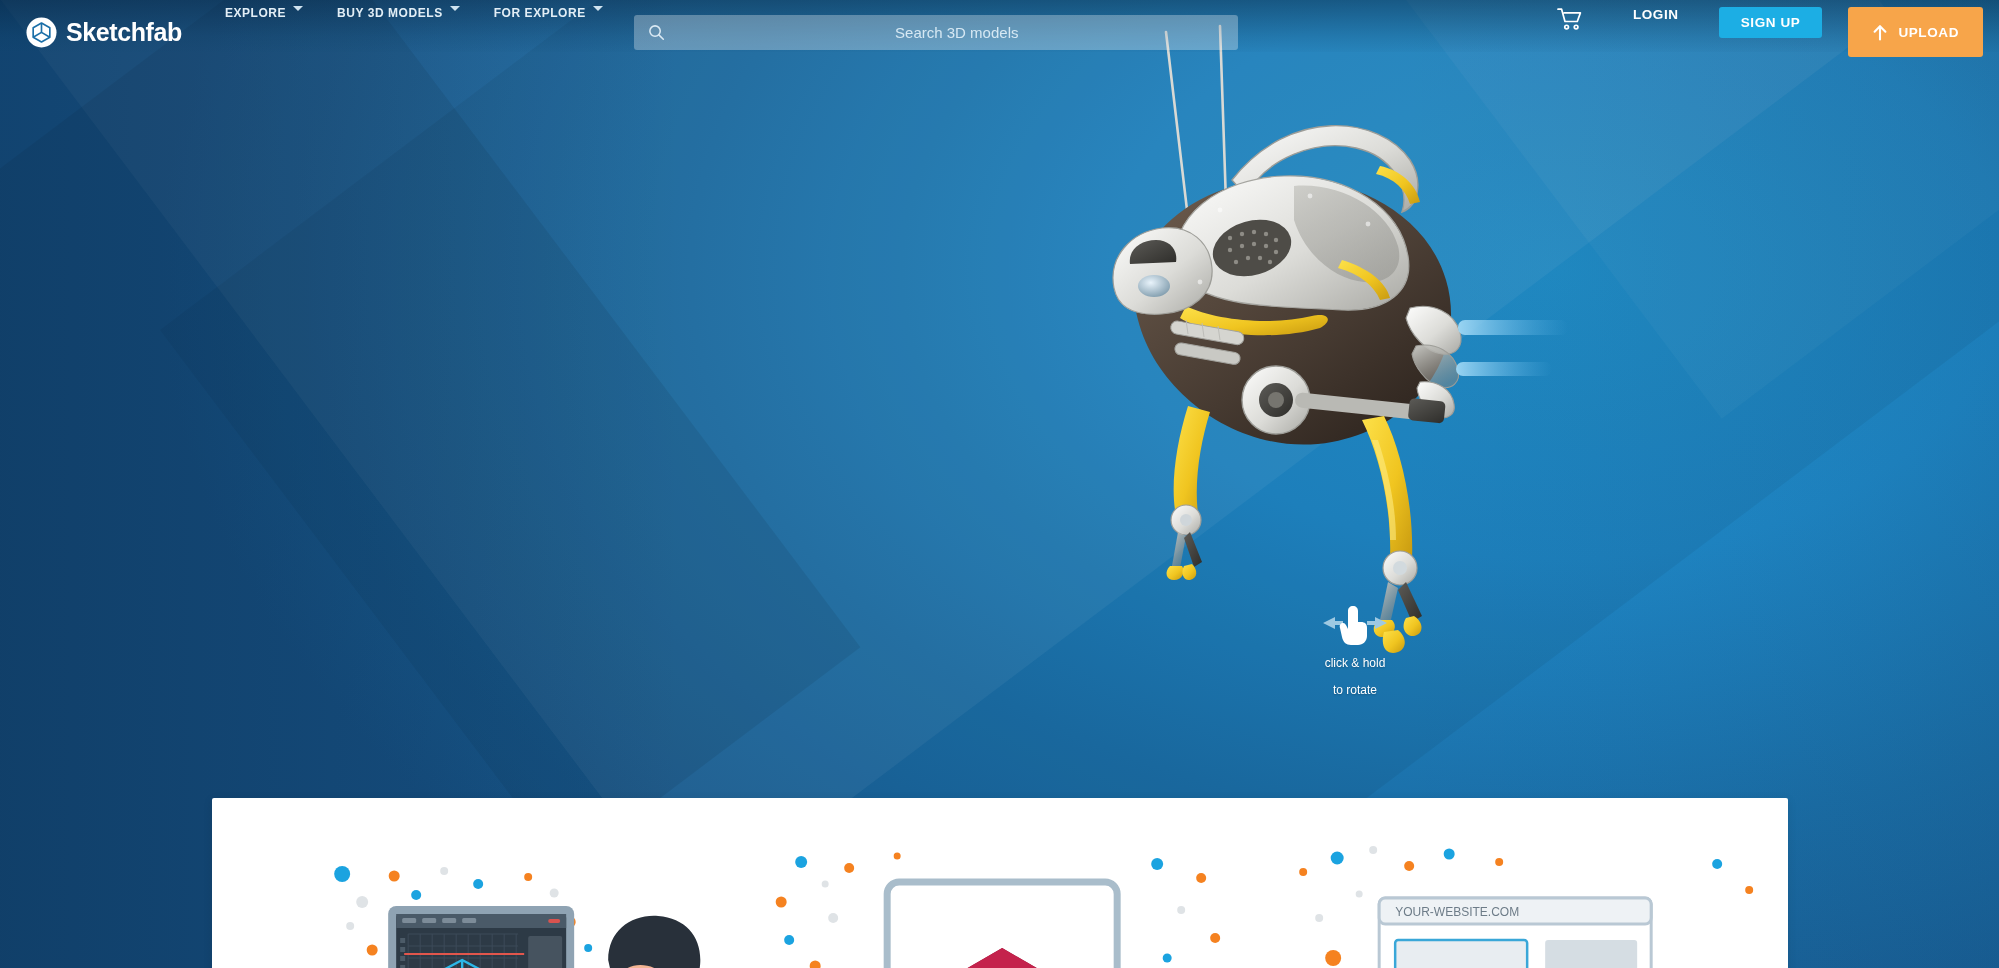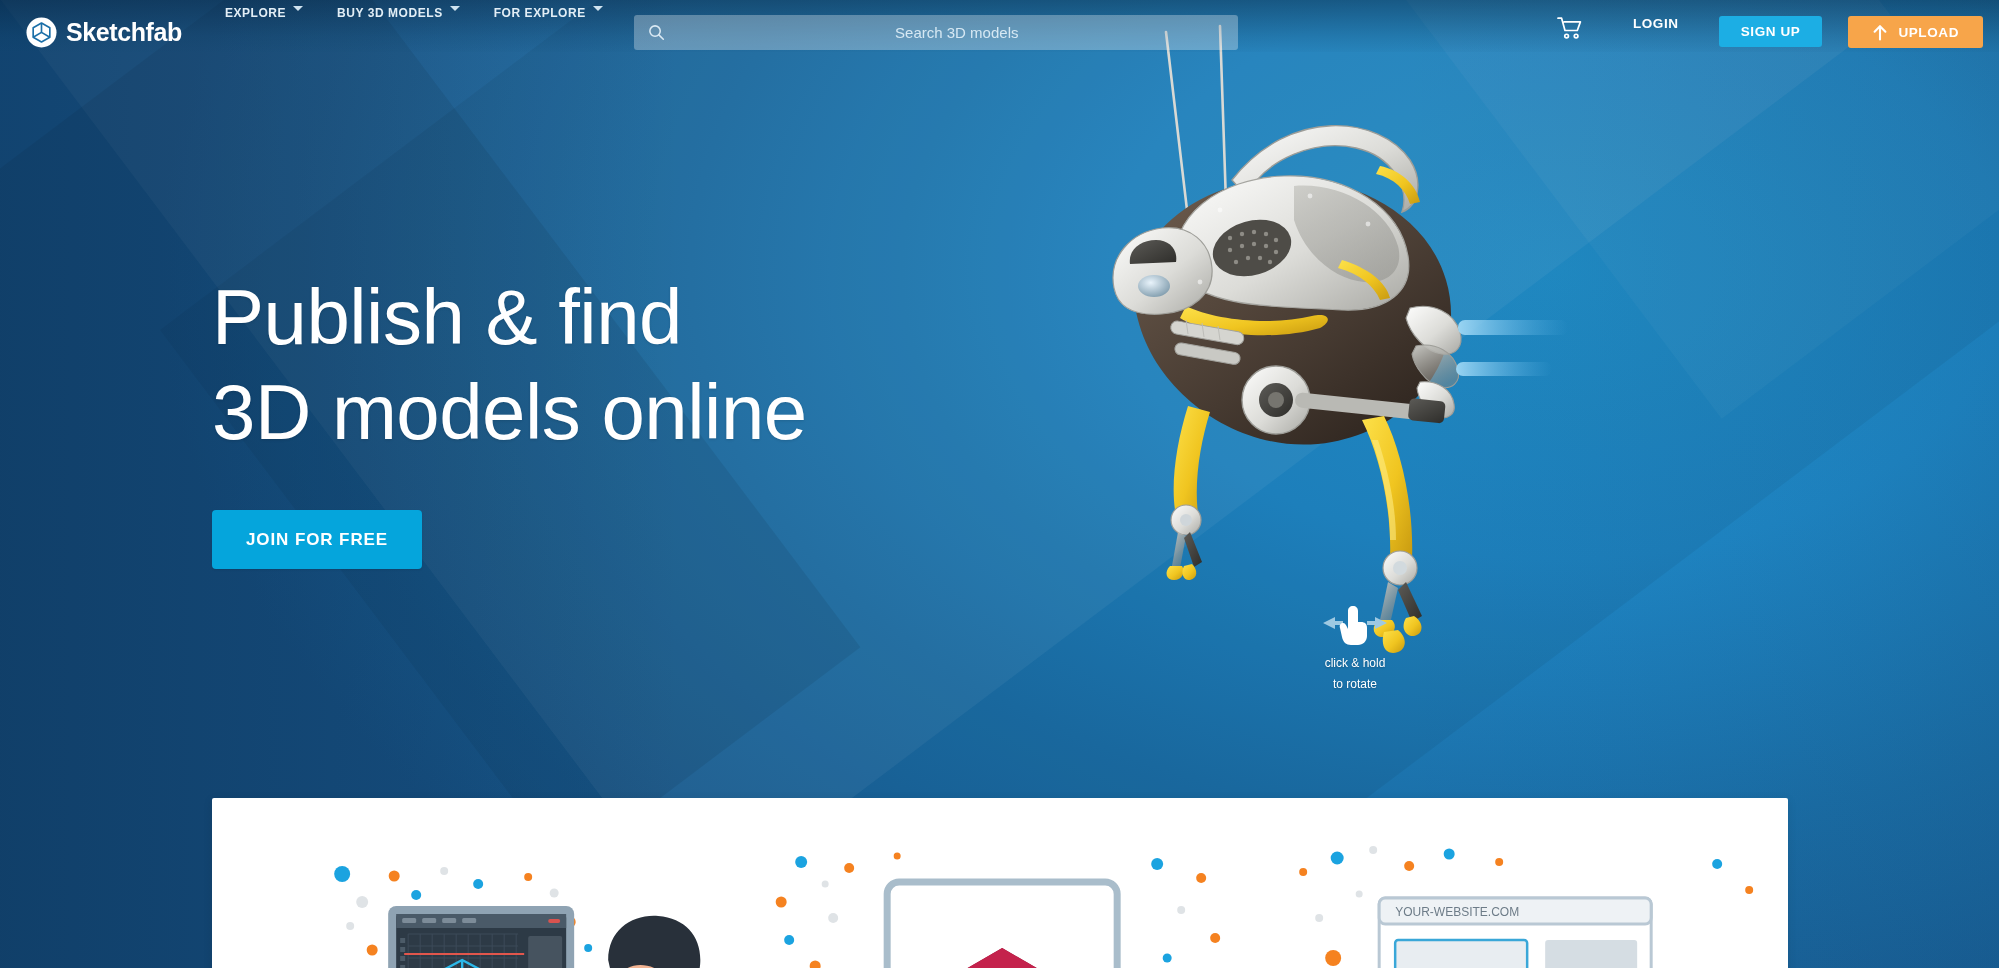--- a/index.html
+++ b/index.html
@@ -92,21 +92,21 @@
   }
   .signup-btn {
     background: #1caee4; color: #fff; font-size: 13.5px; font-weight: bold;
     letter-spacing: 0.6px; border: none; border-radius: 3px;
     height: 31px; padding: 0 22px; margin-left: 8px; cursor: pointer;
     font-family: "Liberation Sans", sans-serif;
   }
   .upload-btn {
     background: #f7a54a; color: #fff; font-size: 13.5px; font-weight: bold;
     letter-spacing: 0.6px; border: none; border-radius: 3px;
-    height: 32px; padding: 0 24px; margin-left: 14px; cursor: pointer;
+    height: 50px; padding: 0 24px; margin-left: 14px; cursor: pointer;
     display: flex; align-items: center; gap: 10px;
     font-family: "Liberation Sans", sans-serif;
   }
 
   
   .hero-copy { position: absolute; left: 212px; top: 278px; z-index: 20; }
   .hero-title {
     color: #ffffff; font-size: 78px; line-height: 1.02; font-weight: 300;
     letter-spacing: -0.5px; text-shadow: 0 1px 3px rgba(0,0,0,0.12);
     font-family: "Liberation Sans", sans-serif;
@@ -208,27 +208,20 @@
 
       <button class="upload-btn">
         <svg width="16" height="17" viewBox="0 0 16 17">
           <path d="M8 15.5 V2.2 M8 2.2 L2.6 7.7 M8 2.2 L13.4 7.7" fill="none" stroke="#ffffff" stroke-width="2.1" stroke-linecap="round" stroke-linejoin="round"></path>
         </svg>
         <span>UPLOAD</span>
       </button>
     </div>
   </div>
 
-  <div class="hero-copy">
-    <h1 class="hero-title">
-      <span>Publish &amp; find</span>
-      <span class="l2">3D models online</span>
-    </h1>
-    <button class="join-btn">JOIN FOR FREE</button>
-  </div>
 
   <svg class="model-stage" viewBox="0 0 560 760">
     <defs>
       <linearGradient id="mWhite" x1="0" y1="0" x2="1" y2="1">
         <stop offset="0%" stop-color="#fdfdfc"></stop>
           <stop offset="55%" stop-color="#dcdcd8"></stop>
           <stop offset="100%" stop-color="#a9a9a4"></stop>
       </linearGradient>
       <linearGradient id="mGray" x1="0" y1="0" x2="0.6" y2="1">
         <stop offset="0%" stop-color="#c9c9c4"></stop>
@@ -371,21 +364,21 @@
       <path d="M22 17 L10 23 L22 29 L22 25 L30 25 L30 21 L22 21 Z" fill="#9ec9e2"></path>
 
       <path d="M62 17 L74 23 L62 29 L62 25 L54 25 L54 21 L62 21 Z" fill="#9ec9e2"></path>
 
       <path d="M40 6 C 43 6, 45 8, 45 11 L45 22 L48 22 C 52 22, 54 24, 54 28
                L54 36 C 54 41, 50 45, 45 45 L38 45 C 33 45, 30 42, 29 37
                L27 28 C 26 25, 28 23, 30 23 C 32 23, 33 25, 34 27 L35 29 L35 11
                C 35 8, 37 6, 40 6 Z" fill="#ffffff"></path>
     </svg>
     <div class="tooltip-txt">click &amp; hold</div>
-    <div class="tooltip-txt" style="margin-top:6px">to rotate</div>
+    <div class="tooltip-txt" style="margin-top:12px">to rotate</div>
   </div>
 
   <div class="card">
     <div class="feat-row">
 
       <div class="feat">
         <svg width="100%" height="100%" viewBox="0 0 525 300">
           <g>
             <circle cx="130" cy="76" r="8" fill="#1ba3e0"></circle>
             <circle cx="182" cy="78" r="5.5" fill="#f58220"></circle>

